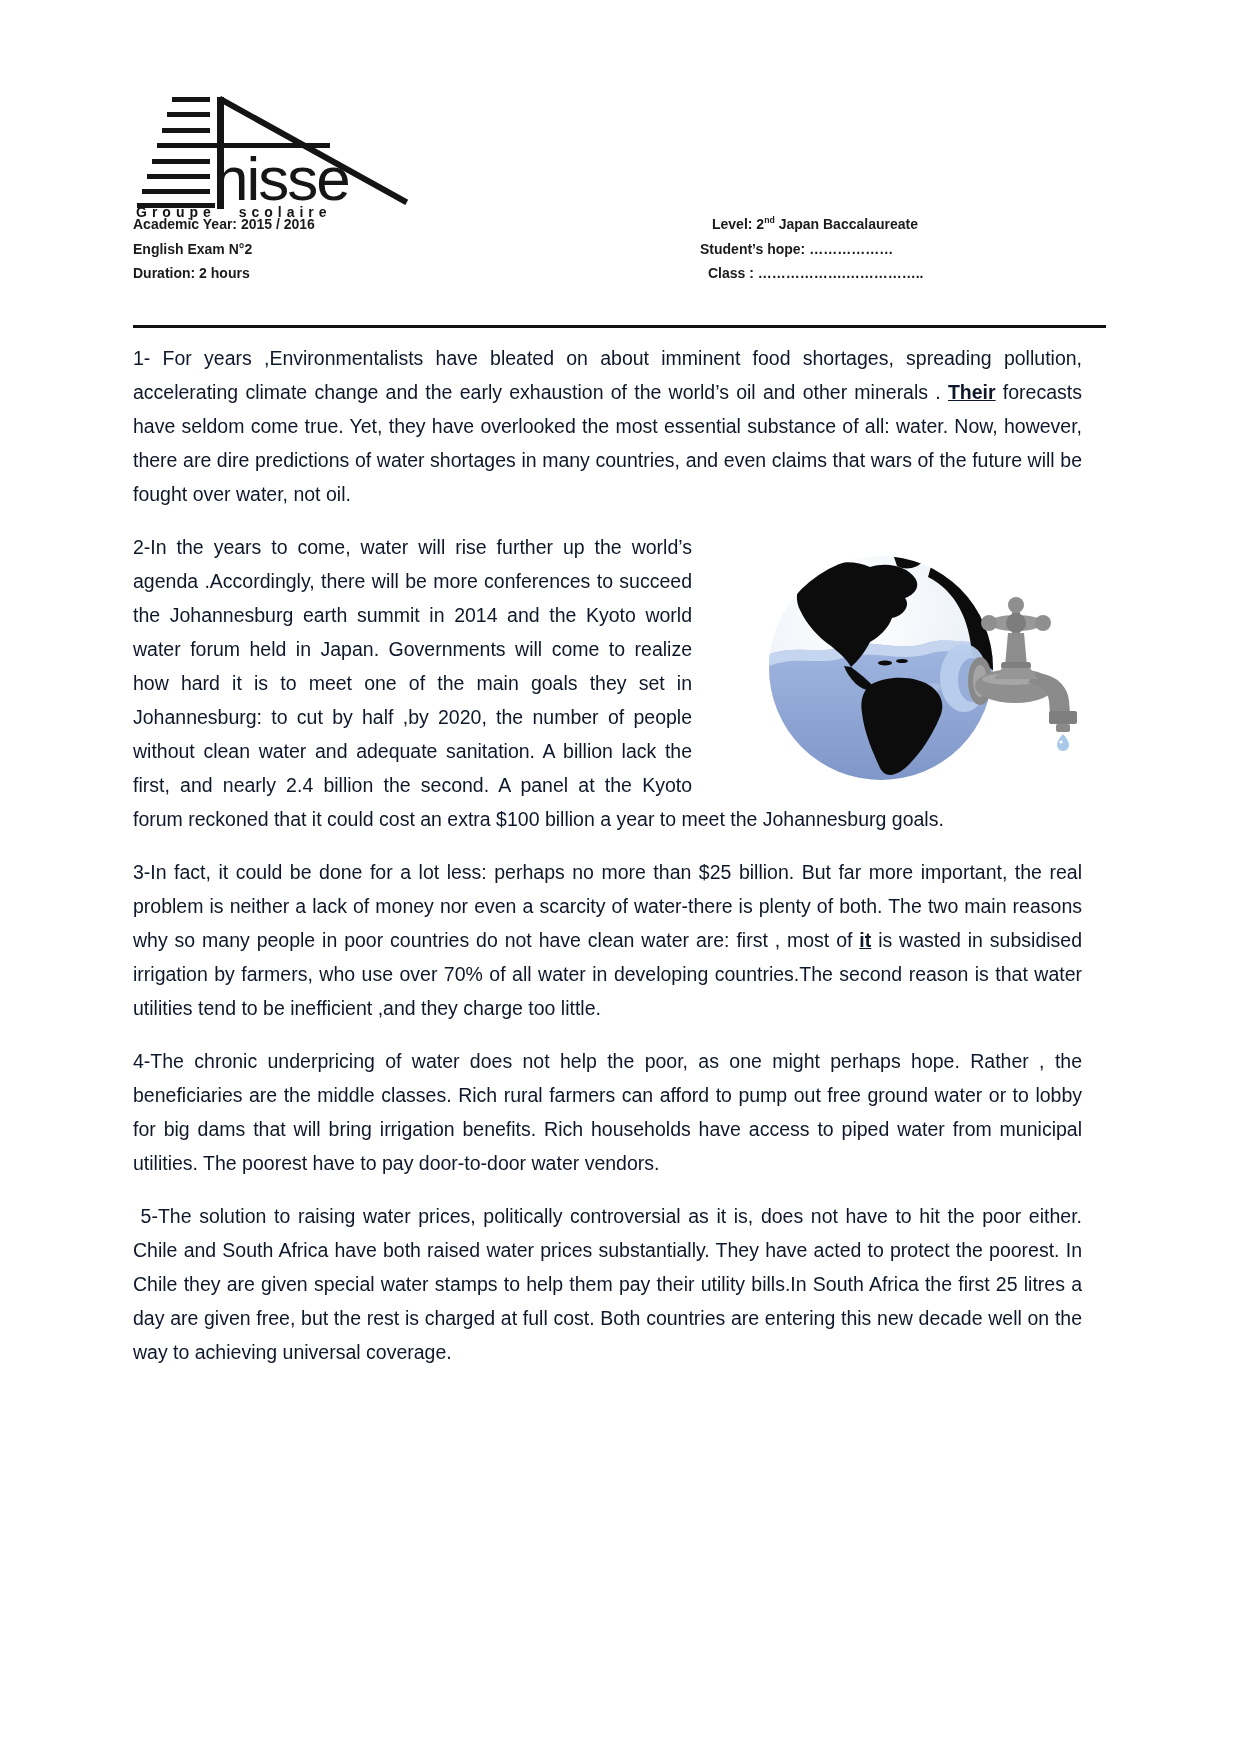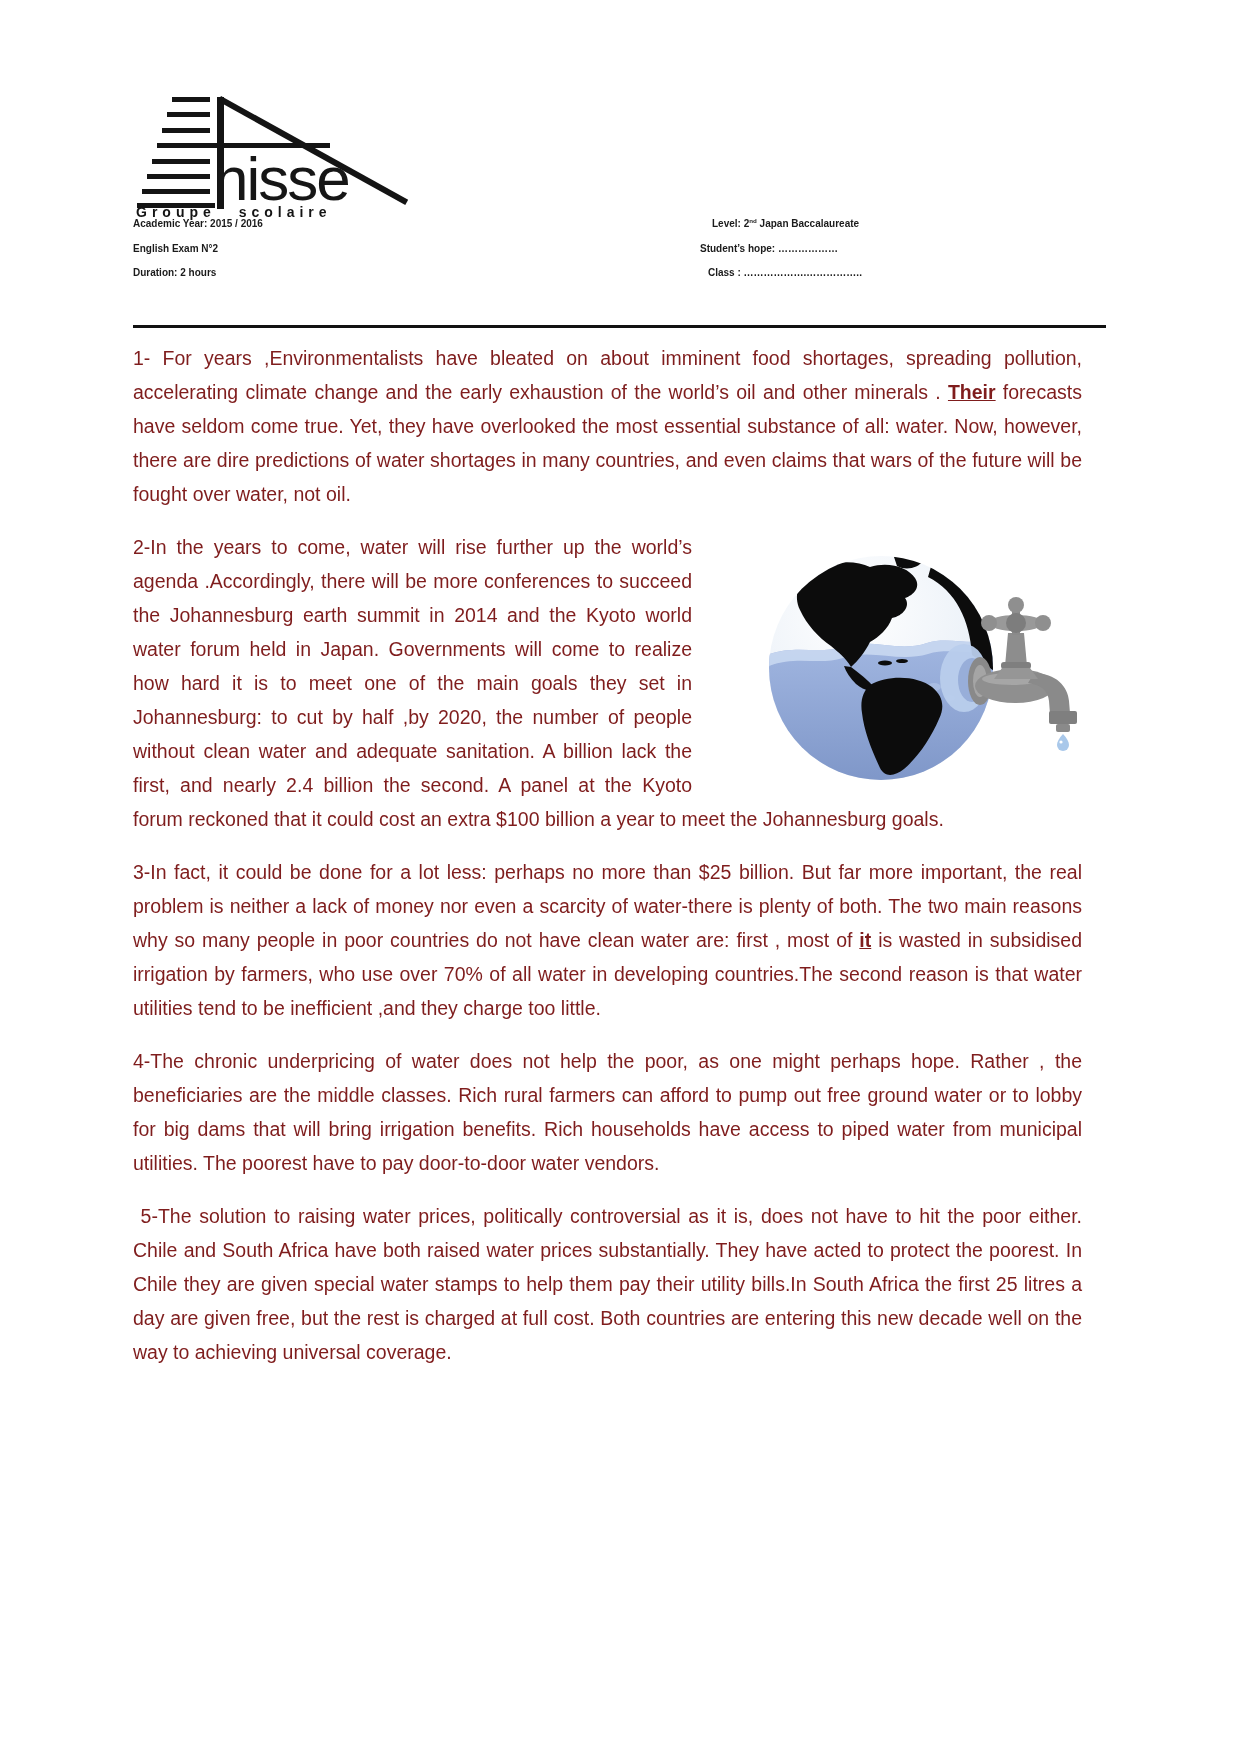--- a/index.html
+++ b/index.html
@@ -21,32 +21,32 @@
   .b8 { left:7px;  top:123px; width:78px; }
   .lvert { position:absolute; left:87px; top:17px; width:7px; height:112px; background:#141414; }
   .ldiag { position:absolute; left:91px; top:16px; width:214px; height:6px; background:#141414;
            transform:rotate(29deg); transform-origin:0 0; }
   .lbrand { position:absolute; left:84px; top:64px; font-size:62px; line-height:70px;
             letter-spacing:-2px; color:#161616;text-align:right; }
   .lsub { position:absolute; left:6px; top:124px; font-size:14px; font-weight:700;
           letter-spacing:5px; word-spacing:14px; color:#141414; white-space:nowrap;text-align:center; }
 
   
-  .hdr { position:absolute; top:212px; font-size:10px; font-weight:700; line-height:24.5px; }
+  .hdr { position:absolute; top:212px; font-size:14px; font-weight:700; line-height:24.5px; }
   .hdr-left  { left:133px; }
   .hdr-right { left:700px; }
   .hdr .ind1 { padding-left:12px; }
   .hdr .ind2 { padding-left:8px; }
   sup { font-size:62%; vertical-align:super; line-height:0; }
 
   .rule { position:absolute; left:133px; top:325px; width:973px; height:3px; background:#111; }
 
   
   .article { position:absolute; left:133px; top:341px; width:949px;
-             font-size:19.5px; line-height:34px; text-align:justify; color:#7f1d1d; }
+             font-size:19.5px; line-height:34px; text-align:justify; color:#0f172a; }
   .article p { margin:0 0 19px 0; }
 
   .globe-float { float:right; width:378px; height:272px; margin-left:12px;
                  display:flex; justify-content:flex-end; align-items:flex-start; }
   .globe-float svg { width:360px; height:265px; margin-top:5px; }
 </style>
 </head>
 <body>
 
 <div class="page">

